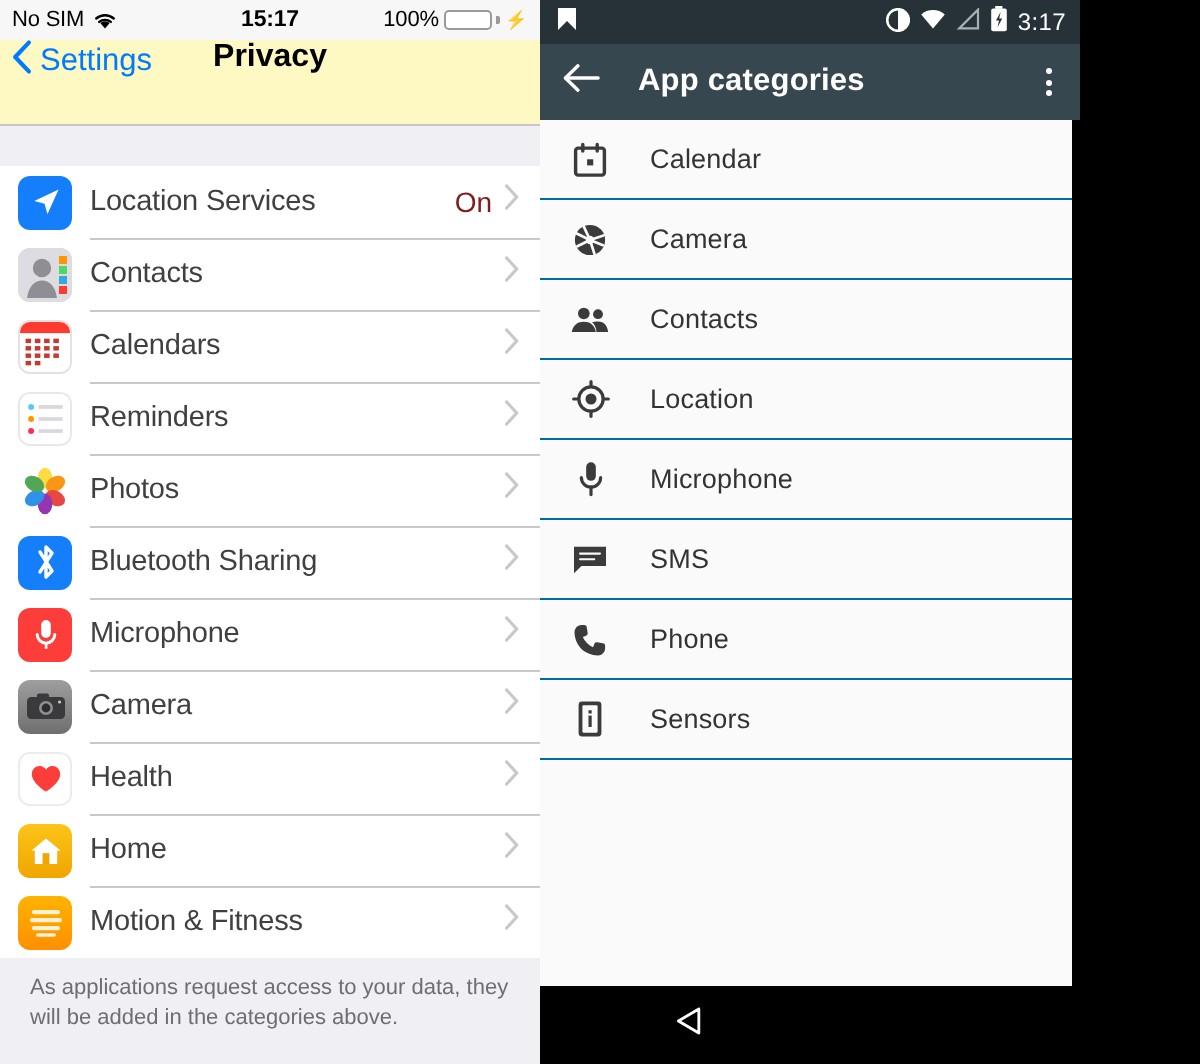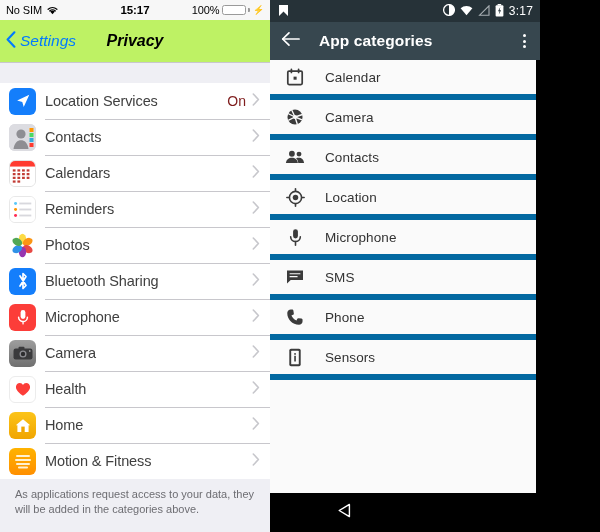--- a/index.html
+++ b/index.html
@@ -34,23 +34,23 @@
   .batt-wrap { display: flex; align-items: center; gap: 2px; }
   .batt-body {
     width: 24px; height: 10.5px; border: 1px solid #9a9a9a; border-radius: 2.5px;
     padding: 1px; position: relative; background: #fff;
   }
   .batt-fill { width: 100%; height: 100%; background: #4cd964; border-radius: 1px; }
   .batt-cap { width: 1.5px; height: 4px; background: #9a9a9a; border-radius: 0 1px 1px 0; }
   .bolt { font-size: 9px; color: #000; margin-left: 0px; }
 
   .ios-navbar {
-    height: 43px; background: #bef264;
+    height: 43px; background: #fef9c3;
     border-bottom: 0.5px solid #c8c7cc;
-    display: flex; align-items: center; position: relative; font-style: italic;
+    display: flex; align-items: flex-start; position: relative;
   }
   .ios-back { display: flex; align-items: center; padding-left: 6px; cursor: pointer; }
   .ios-back-chev { width: 10px; height: 17px; margin-right: 4px; }
   .ios-back-label { font-size: 15.5px; color: #007aff; }
   .ios-title {
     position: absolute; left: 0; right: 0; text-align: center;
     font-size: 16px; font-weight: bold; color: #000; pointer-events: none;
   }
 
   .ios-gap { height: 20px; background: #efeff4; }
@@ -108,21 +108,21 @@
     margin-left: 19px; letter-spacing: 0.1px;
   }
   .and-overflow { margin-left: auto; display: flex; flex-direction: column;
                   gap: 2.5px; padding: 6px 6px; cursor: pointer; }
   .and-overflow span { width: 3px; height: 3px; border-radius: 50%; background: #fff; display:block; }
 
   .and-list { background: #fafafa; flex: 1 1 auto; }
   .and-row {
     height: 40px; display: flex; align-items: center;
     padding-left: 14px; background: #fafafa;
-    border-bottom: 6px solid #0369a1; cursor: pointer;
+    border-bottom: 1px solid #0369a1; cursor: pointer;
   }
   .and-icon { width: 22px; flex: 0 0 22px; display: flex; align-items: center; justify-content: center; }
   .and-label { font-size: 13.5px; color: #333; margin-left: 19px; letter-spacing: 0.1px; }
   .and-navbar {
     height: 39px; background: #000; display: flex;
     align-items: center; justify-content: flex-start;
     flex: 0 0 39px;
   }
   .and-back-tri { margin-left: 66px; cursor: pointer; }
   .and-edge {

